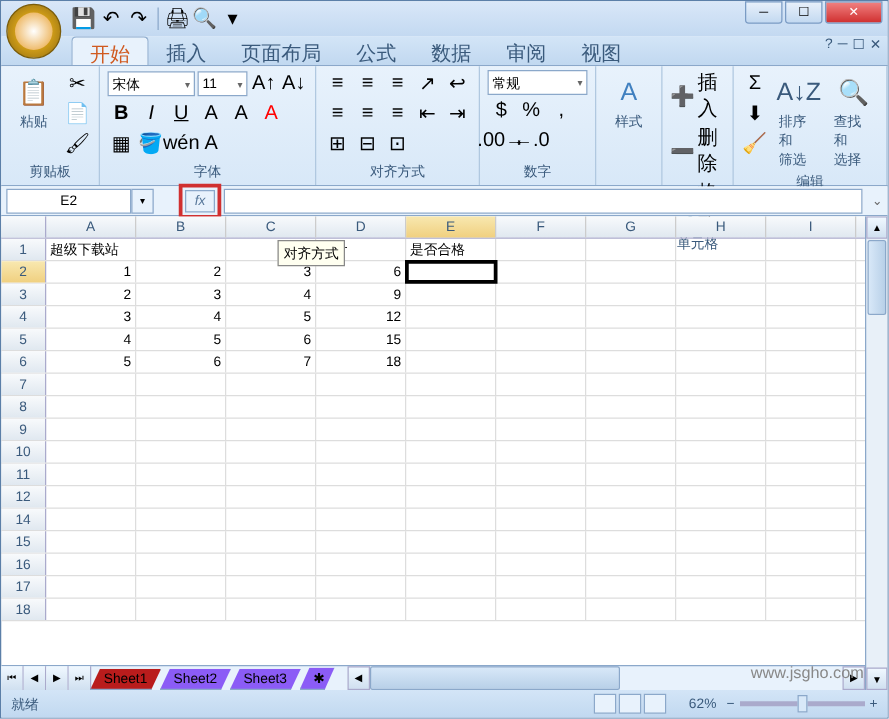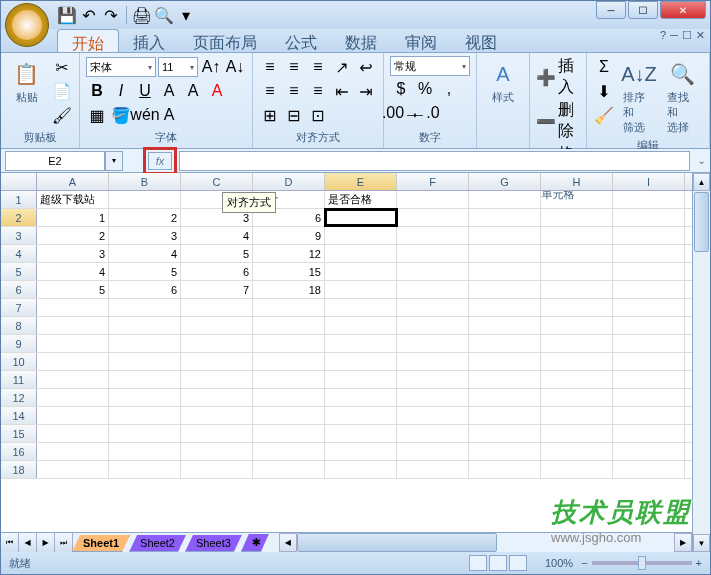--- a/index.html
+++ b/index.html
@@ -69,21 +69,21 @@
     .scroll-btn { height: 18px; background: linear-gradient(#f0f8ff, #d0e0f0); border: 1px solid #aac; display: flex; align-items: center; justify-content: center; font-size: 8px; cursor: pointer; }
     .scroll-thumb { flex: 0 0 60px; background: linear-gradient(90deg, #d8e8f8, #b8d0e8); border: 1px solid #8ba8ca; margin: 1px; border-radius: 2px; cursor: pointer; }
     .scroll-track { flex: 1; }
     
     
     .bottom-bar { height: 20px; display: flex; border-top: 1px solid #8ba8ca; background: #e8f2fc; }
     .sheet-nav { display: flex; }
     .sheet-nav-btn { width: 18px; border-right: 1px solid #aac; display: flex; align-items: center; justify-content: center; font-size: 8px; cursor: pointer; background: linear-gradient(#f0f8ff, #d0e0f0); }
     .sheet-tabs { display: flex; align-items: flex-end; }
     .sheet-tab { padding: 2px 10px; font-size: 11px; background: #8b5cf6; border: 1px solid #8ba8ca; border-top: none; margin-left: -1px; cursor: pointer; clip-path: polygon(8px 0, 100% 0, calc(100% - 8px) 100%, 0 100%); }
-    .sheet-tab.active { background: #fdba74; font-weight: bold; }
+    .sheet-tab.active { background: #b91c1c; font-weight: normal; }
     .hscroll { flex: 1; display: flex; margin-left: 10px; }
     .hscroll .scroll-btn { width: 18px; height: 100%; }
     .hscroll-thumb { width: 200px; background: linear-gradient(#d8e8f8, #b8d0e8); border: 1px solid #8ba8ca; border-radius: 2px; cursor: pointer; }
     
     
     .status-bar { height: 22px; background: linear-gradient(#d3e5f7, #c1d8f0); display: flex; align-items: center; padding: 0 8px; font-size: 11px; color: #3a5a7c; justify-content: space-between; }
     .zoom { display: flex; align-items: center; gap: 4px; }
     .zoom-slider { width: 100px; height: 4px; background: #aac; position: relative; }
     .zoom-thumb { width: 8px; height: 14px; background: #d8e8f8; border: 1px solid #8ba8ca; position: absolute; left: 46px; top: -5px; cursor: pointer; }
     .view-btns { display: flex; gap: 2px; margin-right: 10px; }
@@ -490,20 +490,32 @@
             <div class="cell"></div>
             <div class="cell"></div>
             <div class="cell"></div>
             <div class="cell"></div>
             <div class="cell"></div>
             <div class="cell"></div>
             <div class="cell"></div>
             <div class="cell"></div>
           </div>
           <div class="row">
+            <div class="row-h">17</div>
+            <div class="cell"></div>
+            <div class="cell"></div>
+            <div class="cell"></div>
+            <div class="cell"></div>
+            <div class="cell"></div>
+            <div class="cell"></div>
+            <div class="cell"></div>
+            <div class="cell"></div>
+            <div class="cell"></div>
+          </div>
+          <div class="row">
             <div class="row-h">18</div>
             <div class="cell"></div>
             <div class="cell"></div>
             <div class="cell"></div>
             <div class="cell"></div>
             <div class="cell"></div>
             <div class="cell"></div>
             <div class="cell"></div>
             <div class="cell"></div>
             <div class="cell"></div>
@@ -539,28 +551,27 @@
   </div>
 
   <div class="status-bar">
     <span>就绪</span>
     <div style="display:flex;align-items:center;gap:8px">
       <div class="view-btns">
         <div class="view-btn"></div>
         <div class="view-btn"></div>
         <div class="view-btn"></div>
       </div>
-      <span>100%</span>
+      <span>62%</span>
       <div class="zoom">
         <span>−</span>
         <div class="zoom-slider">
             <div class="zoom-thumb"></div>
           </div>
         <span>+</span>
       </div>
     </div>
   </div>
 </div>
 
 <div class="watermark">
-  <div class="wm-text1">技术员联盟</div>
   <div class="wm-text2">www.jsgho.com</div>
 </div>
 
 </body></html>

